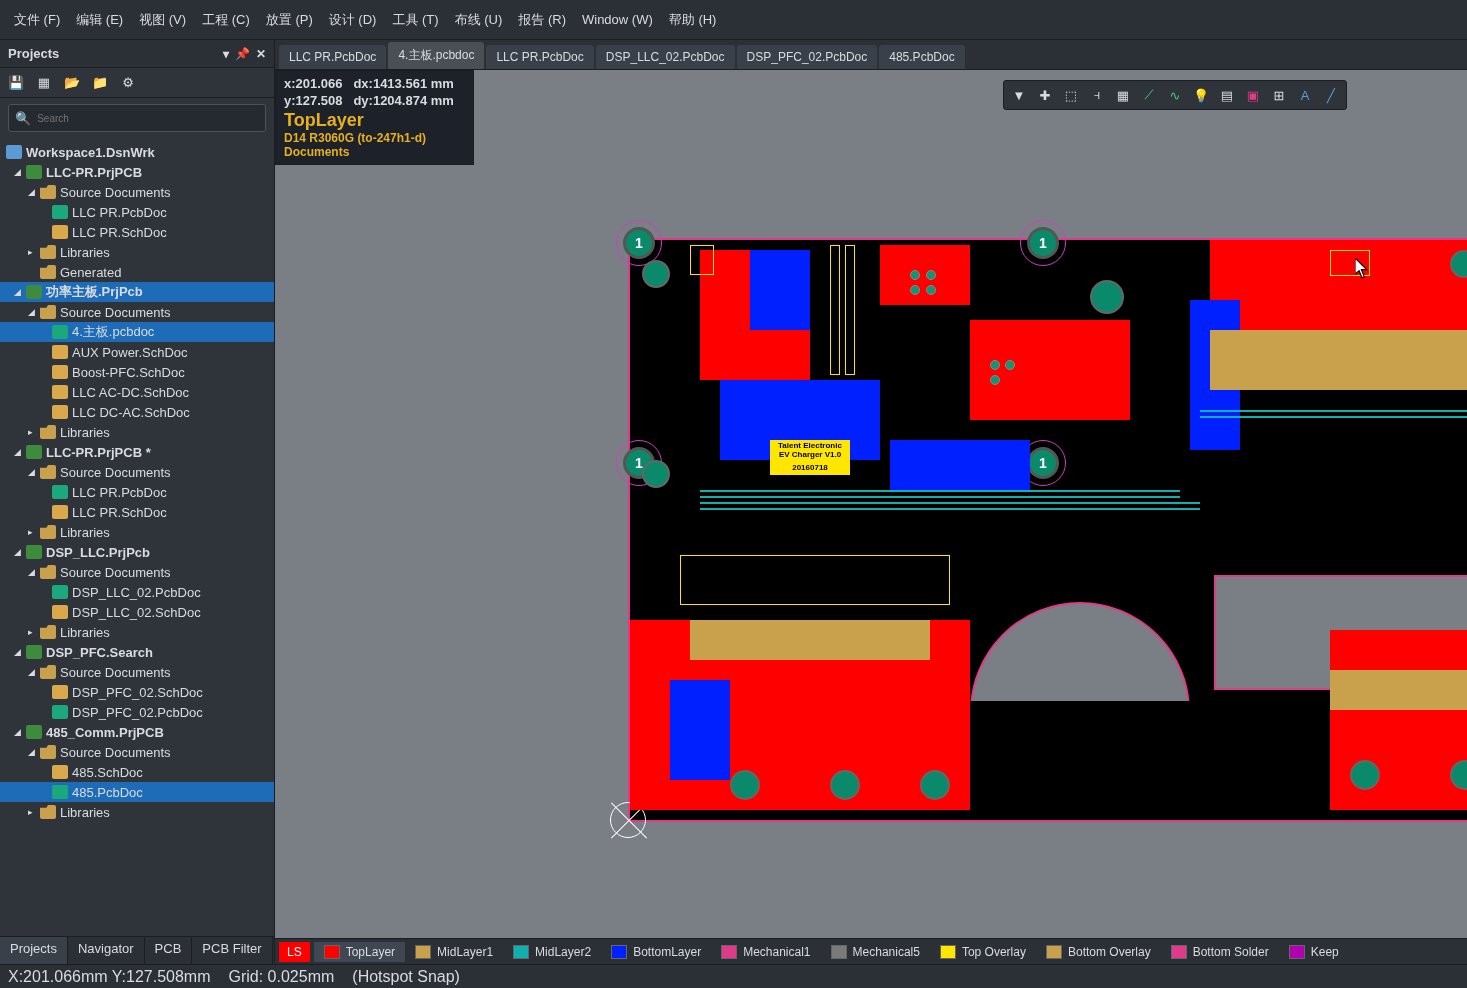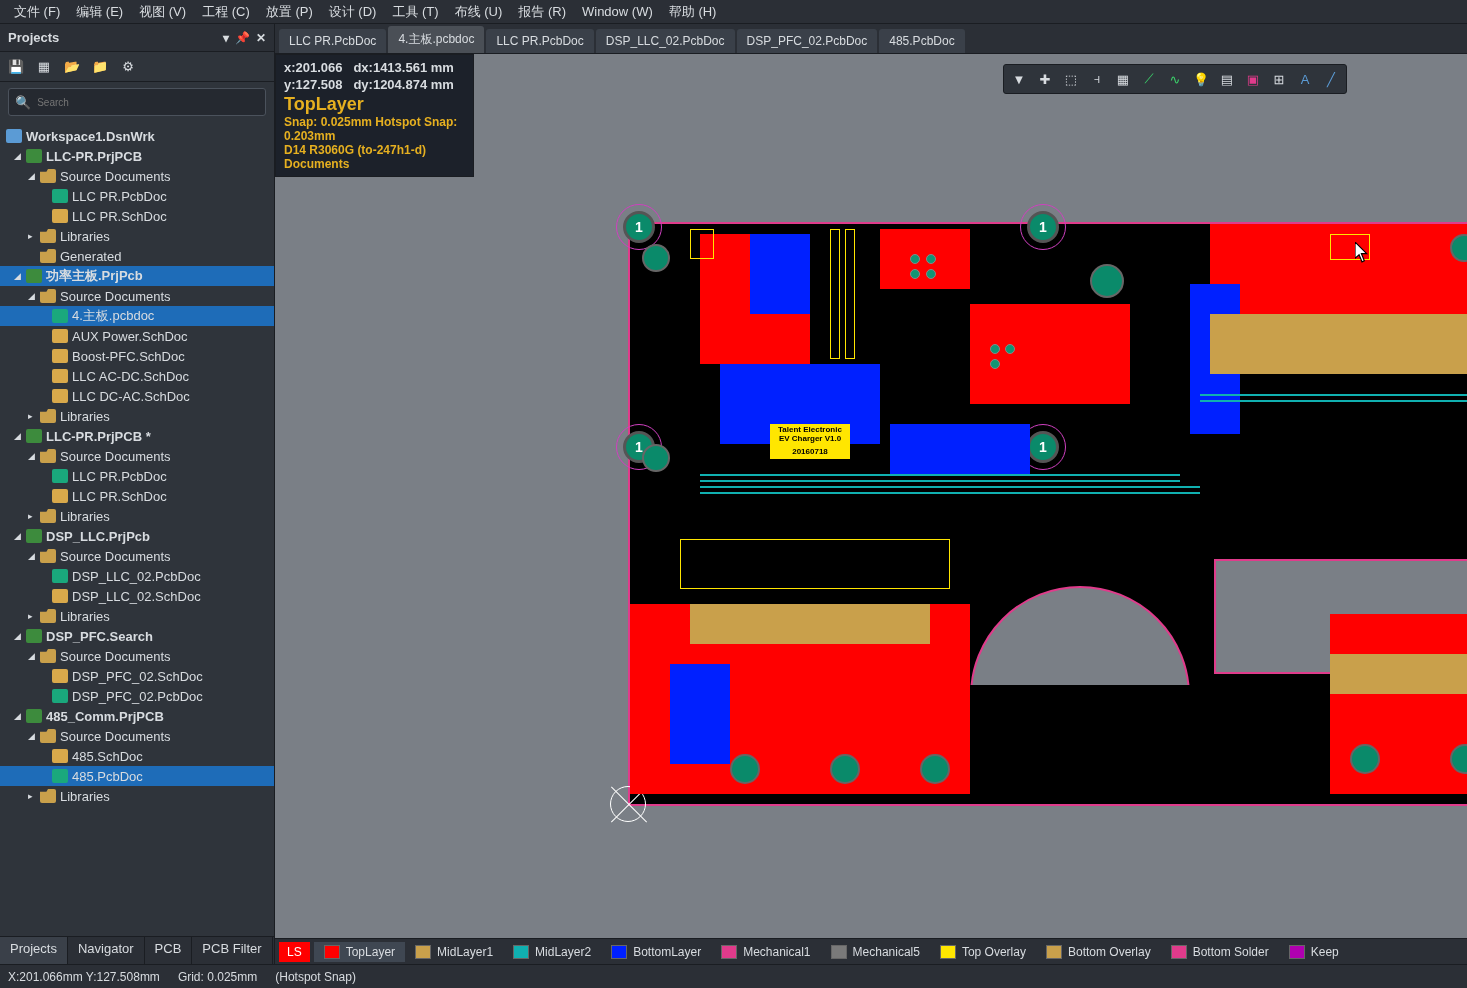--- a/index.html
+++ b/index.html
@@ -1,19 +1,19 @@
 <!DOCTYPE html>
 <html><head>
 <meta charset="utf-8">
 <style>
 * { margin: 0; padding: 0; box-sizing: border-box; font-family: "Segoe UI", Tahoma, sans-serif; }
 body { width: 1467px; height: 988px; background: #3a3f46; color: #d8dce0; overflow: hidden; display: flex; flex-direction: column; font-size: 13px; }
 
 
-.menu-bar { height: 24px; background: #2b2f36; display: flex; align-items: center; padding: 0 6px; border-bottom: 1px solid #1a1d22; }
+.menu-bar { height: 40px; background: #2b2f36; display: flex; align-items: center; padding: 0 6px; border-bottom: 1px solid #1a1d22; }
 .menu-item { padding: 2px 8px; cursor: pointer; color: #d8dce0; }
 
 
 .main { flex: 1; display: flex; overflow: hidden; }
 
 
 .panel { width: 275px; background: #2f343b; border-right: 1px solid #1a1d22; display: flex; flex-direction: column; }
 .panel-header { height: 28px; background: #2b2f36; display: flex; align-items: center; padding: 0 8px; font-weight: bold; border-bottom: 1px solid #1a1d22; }
 .panel-header-title { flex: 1; }
 .panel-header-icons { display: flex; gap: 6px; font-size: 12px; }
@@ -84,21 +84,21 @@
 .pcb-text-box { position: absolute; background: #ffe600; color: #000; font-size: 8px; padding: 2px 4px; font-weight: bold; text-align: center; line-height: 1.1; }
 
 
 .layer-tabs { height: 26px; background: #2b2f36; display: flex; align-items: center; border-top: 1px solid #1a1d22; overflow: hidden; }
 .lt { display: flex; align-items: center; padding: 3px 10px; cursor: pointer; gap: 6px; font-size: 12px; }
 .lt.active { background: #3f4752; }
 .lt-swatch { width: 16px; height: 14px; border: 1px solid #666; }
 .ls-btn { padding: 3px 8px; background: #ff0000; color: #fff; margin: 0 4px; cursor: pointer; font-size: 12px; }
 
 
-.status-bar { height: 24px; background: #2b2f36; display: flex; align-items: center; padding: 0 8px; font-size: 12px; border-top: 1px solid #1a1d22; gap: 18px; }
+.status-bar { height: 24px; background: #2b2f36; display: flex; align-items: center; padding: 0 8px; font-size: 16px; border-top: 1px solid #1a1d22; gap: 18px; }
 
 
 .cursor { position: absolute; top: 188px; right: 98px; width: 14px; height: 18px; z-index: 20; pointer-events: none; }
 .cursor svg { fill: #fff; stroke: #000; }
 </style>
 </head>
 <body>
 
 <div class="menu-bar">
   <span class="menu-item">文件 (F)</span>
@@ -365,21 +365,20 @@
           <span class="tab-icon pcb"></span>
           <span>485.PcbDoc</span>
         </div>
     </div>
 
     <div class="canvas-container">
       <div class="hud">
         <div class="hud-line"><b>x:201.066</b>&nbsp;&nbsp;&nbsp;<b>dx:1413.561 mm</b></div>
         <div class="hud-line"><b>y:127.508</b>&nbsp;&nbsp;&nbsp;<b>dy:1204.874 mm</b></div>
         <div class="hud-layer">TopLayer</div>
-        <div class="hud-small">Snap: 0.025mm Hotspot Snap: 0.203mm</div>
         <div class="hud-small">D14 R3060G (to-247h1-d) Documents</div>
       </div>
 
       <div class="view-toolbar">
         <div class="vt-btn">▼</div>
         <div class="vt-btn">✚</div>
         <div class="vt-btn">⬚</div>
         <div class="vt-btn">⫞</div>
         <div class="vt-btn">▦</div>
         <div class="vt-btn" style="color:#3bd46b">⟋</div>

